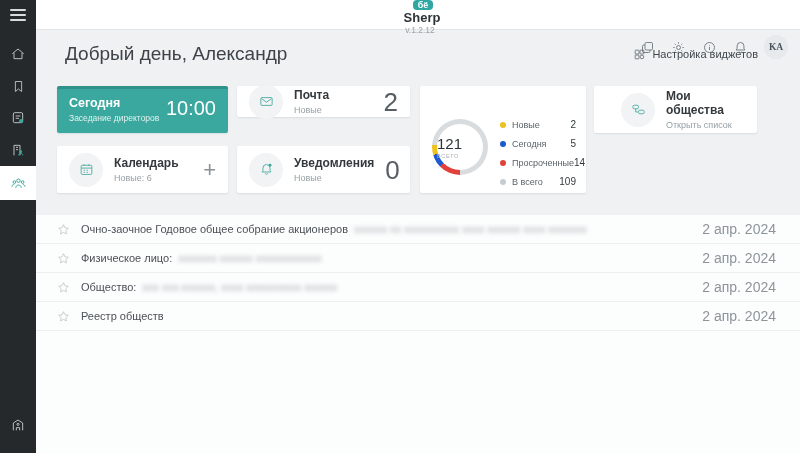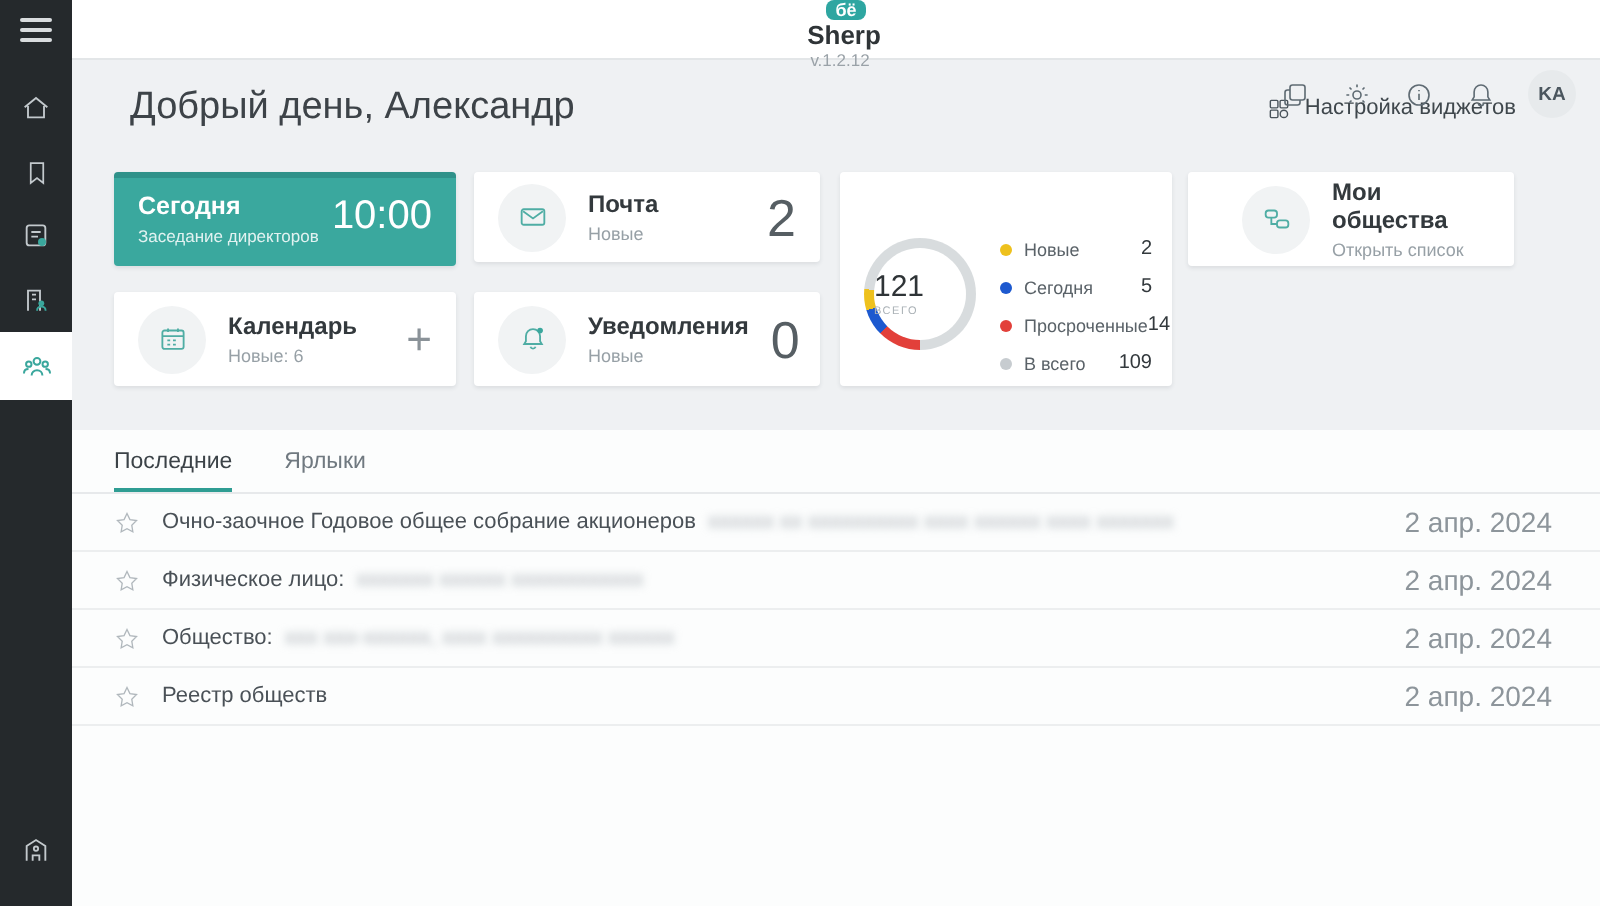--- a/index.html
+++ b/index.html
@@ -24,21 +24,21 @@
 
   
   .header { position:absolute; left:36px; top:0; width:764px; height:30px;
     background:#ffffff; border-bottom:1px solid #e3e6e8; z-index:4;
     display:flex; align-items:center;flex-direction:column; }
   .logo { width:20px; height:20px; margin-left:10px; border-radius:4px;
     background:#2ea6a1; color:#ffffff; font-size:9px; font-weight:bold;
     display:flex; align-items:center; justify-content:center; letter-spacing:0; }
   .app-name { margin-left:8px; font-size:13px; font-weight:bold; color:#2f3437; }
   .app-version { margin-left:4px; font-size:8.5px; color:#9aa2a8; }
-  .header-right { margin-left:auto; display:flex; align-items:center; gap:16px; padding-right:12px; }
+  .header-right { margin-left:auto; display:flex; align-items:center; gap:16px; padding-right:12px;font-family:Liberation Serif, serif; }
   .h-icon { width:15px; height:15px; cursor:pointer; display:flex; align-items:center; justify-content:center; }
   .h-icon svg { stroke:#5f6b73; fill:none; stroke-width:1.3; }
   .avatar { width:24px; height:24px; border-radius:50%; background:#e7eaec;
     color:#4b565e; font-size:9.5px; font-weight:bold; display:flex; align-items:center;
     justify-content:center; cursor:pointer; }
 
   
   .main { position:absolute; left:36px; top:30px; width:764px; height:423px; background:#eff1f3; }
   .greeting { position:absolute; left:29px; top:13px; font-size:19px; font-weight:500; color:#3d4348; }
   .widget-settings { position:absolute; right:42px; top:18px; display:flex; align-items:flex-start;
@@ -198,21 +198,21 @@
   </div>
 
   <div class="widgets">
 
     <div class="card card-today">
       <div class="t-title">Сегодня</div>
       <div class="t-sub">Заседание директоров</div>
       <div class="t-time">10:00</div>
     </div>
 
-    <div class="card w-card" style="left:180px; top:0; width:173px; height:45px;">
+    <div class="card w-card" style="left:180px; top:0; width:173px; height:31px;">
       <div class="icon-circle">
         <svg width="17" height="17" viewBox="0 0 24 24">
           <rect x="4" y="6.5" width="16" height="11" rx="1.5"></rect>
             <path d="m5 8 7 5 7-5"></path>
           </svg>
       </div>
       <div class="w-texts">
         <span class="w-title">Почта</span>
         <span class="w-sub">Новые</span>
       </div>
@@ -291,24 +291,20 @@
       </div>
       <div class="w-texts">
         <span class="w-title">Уведомления</span>
         <span class="w-sub">Новые</span>
       </div>
       <span class="w-num">0</span>
     </div>
   </div>
 
   <div class="panel">
-    <div class="tabs">
-      <div class="tab active">Последние</div>
-      <div class="tab">Ярлыки</div>
-    </div>
     <div class="rows">
       <div class="row">
         <svg width="13" height="13" viewBox="0 0 24 24">
           <path d="M12 3.2l2.7 5.6 6.1.9-4.4 4.3 1 6.1L12 17.3l-5.4 2.8 1-6.1-4.4-4.3 6.1-.9z"></path>
           </svg>
         <span class="row-text">Очно-заочное Годовое общее собрание акционеров</span>
         <span class="redacted">xxxxxx xx xxxxxxxxxx xxxx xxxxxx xxxx xxxxxxx</span>
         <span class="row-date">2 апр. 2024</span>
       </div>
       <div class="row">

